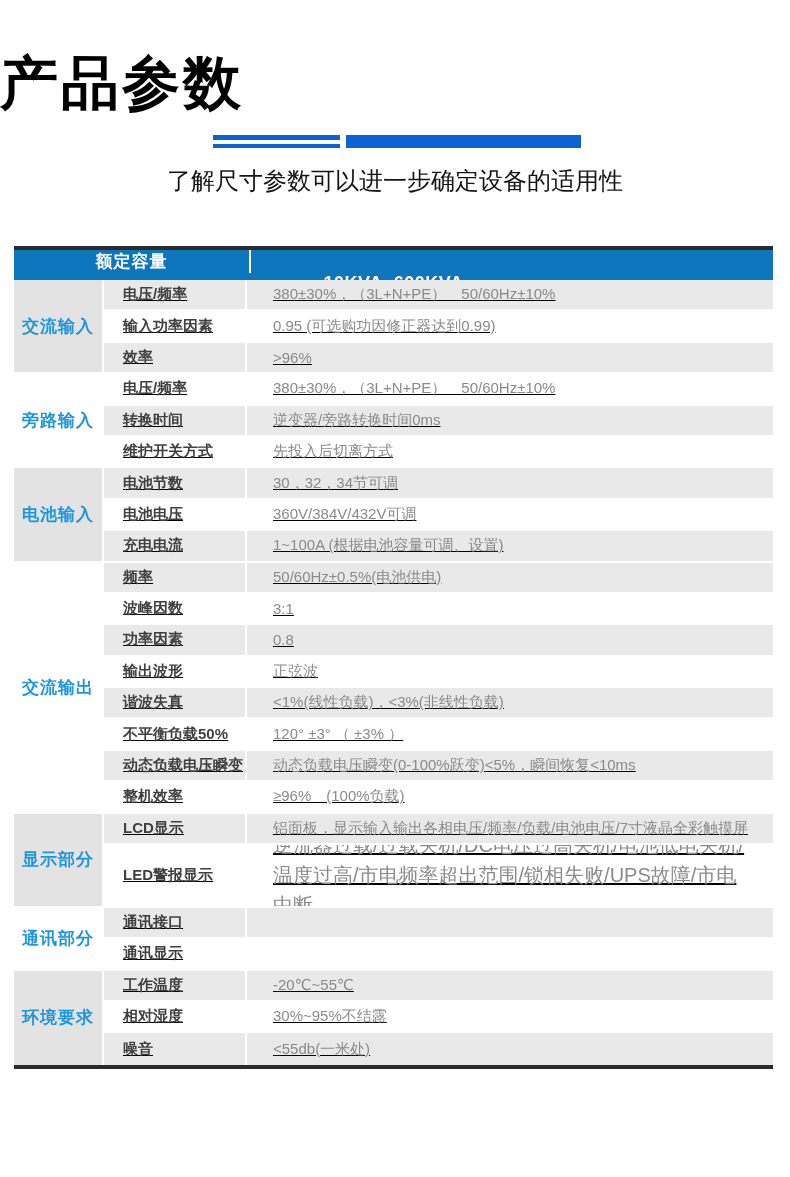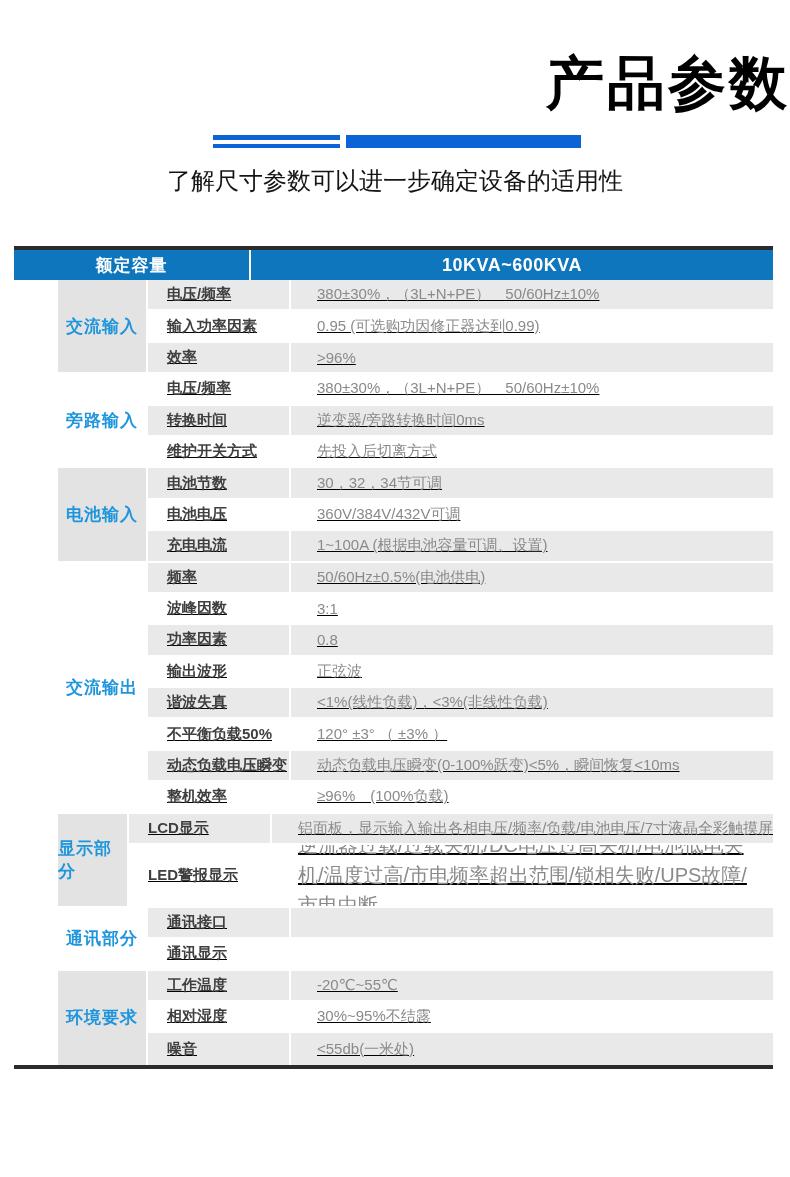--- a/index.html
+++ b/index.html
@@ -1,35 +1,35 @@
 <!DOCTYPE html>
 <html><head>
 <meta charset="utf-8">
 <style>
   html,body{margin:0;padding:0;background:#ffffff;}
   .page{position:relative;width:790px;height:1177px;background:#ffffff;overflow:hidden;
         font-family:"Liberation Sans","DejaVu Sans",sans-serif;}
-  .page-title{position:absolute;top:50px;left:0;width:100%;text-align:right;
+  .page-title{position:absolute;top:50px;left:0;width:100%;text-align:left;
               font-size:58px;font-weight:700;color:#000;letter-spacing:3px;line-height:1.15;}
   .accent{position:absolute;top:135px;left:213px;width:368px;height:13px;display:flex;}
   .accent-double{width:127px;display:flex;flex-direction:column;justify-content:space-between;}
   .accent-double span{display:block;height:4.5px;background:#0c63d6;}
   .accent-solid{width:235px;height:13px;background:#0c63d6;margin-left:6px;}
   .subtitle{position:absolute;top:165px;left:0;width:100%;text-align:center;
             font-size:24px;color:#141414;}
   .spec-table{position:absolute;left:14px;top:246px;width:759px;
               border-top:4px solid #2b2b2b;border-bottom:4px solid #2b2b2b;}
-  .thead{display:flex;height:30px;background:#0d76bd;color:#fff;font-weight:700;}
+  .thead{display:flex;height:30px;background:#0d76bd;color:#fff;font-weight:700;flex-direction:column;}
   .th{display:flex;align-items:center;justify-content:center;}
   .th-cat{width:235px;border-right:2px solid #fff;font-size:17px;letter-spacing:1px;}
   .th-val{flex:1;font-size:18px;letter-spacing:.5px;}
   .group{display:flex;}
   .cat{width:90px;box-sizing:border-box;border-right:2px solid #fff;border-bottom:2px solid #fff;
        display:flex;align-items:center;justify-content:center;
-       color:#1e95dc;font-weight:700;font-size:17px;letter-spacing:1px;margin-left:44px;}
+       color:#1e95dc;font-weight:700;font-size:17px;letter-spacing:1px;}
   .group:last-child .cat{border-bottom:none;}
   .rows{flex:1;display:flex;flex-direction:column;text-decoration:underline;}
   .row{display:flex;height:31.4px;box-sizing:border-box;border-bottom:2px solid #fff;}
   .row.tall{height:62.8px;justify-content:center;}
   .group:last-child .row:last-child{border-bottom:none;}
   .param{width:143px;box-sizing:border-box;padding-left:19px;border-right:2px solid #fff;
          display:flex;align-items:center;font-weight:700;font-size:15px;color:#3f3f3f;}
   .value{flex:1;display:flex;align-items:center;padding-left:26px;
          font-size:15px;color:#8a8a8a;white-space:nowrap;overflow:hidden;}
   .row.tall .value{white-space:normal;line-height:1.5;padding-right:26px;font-size:20px;}

